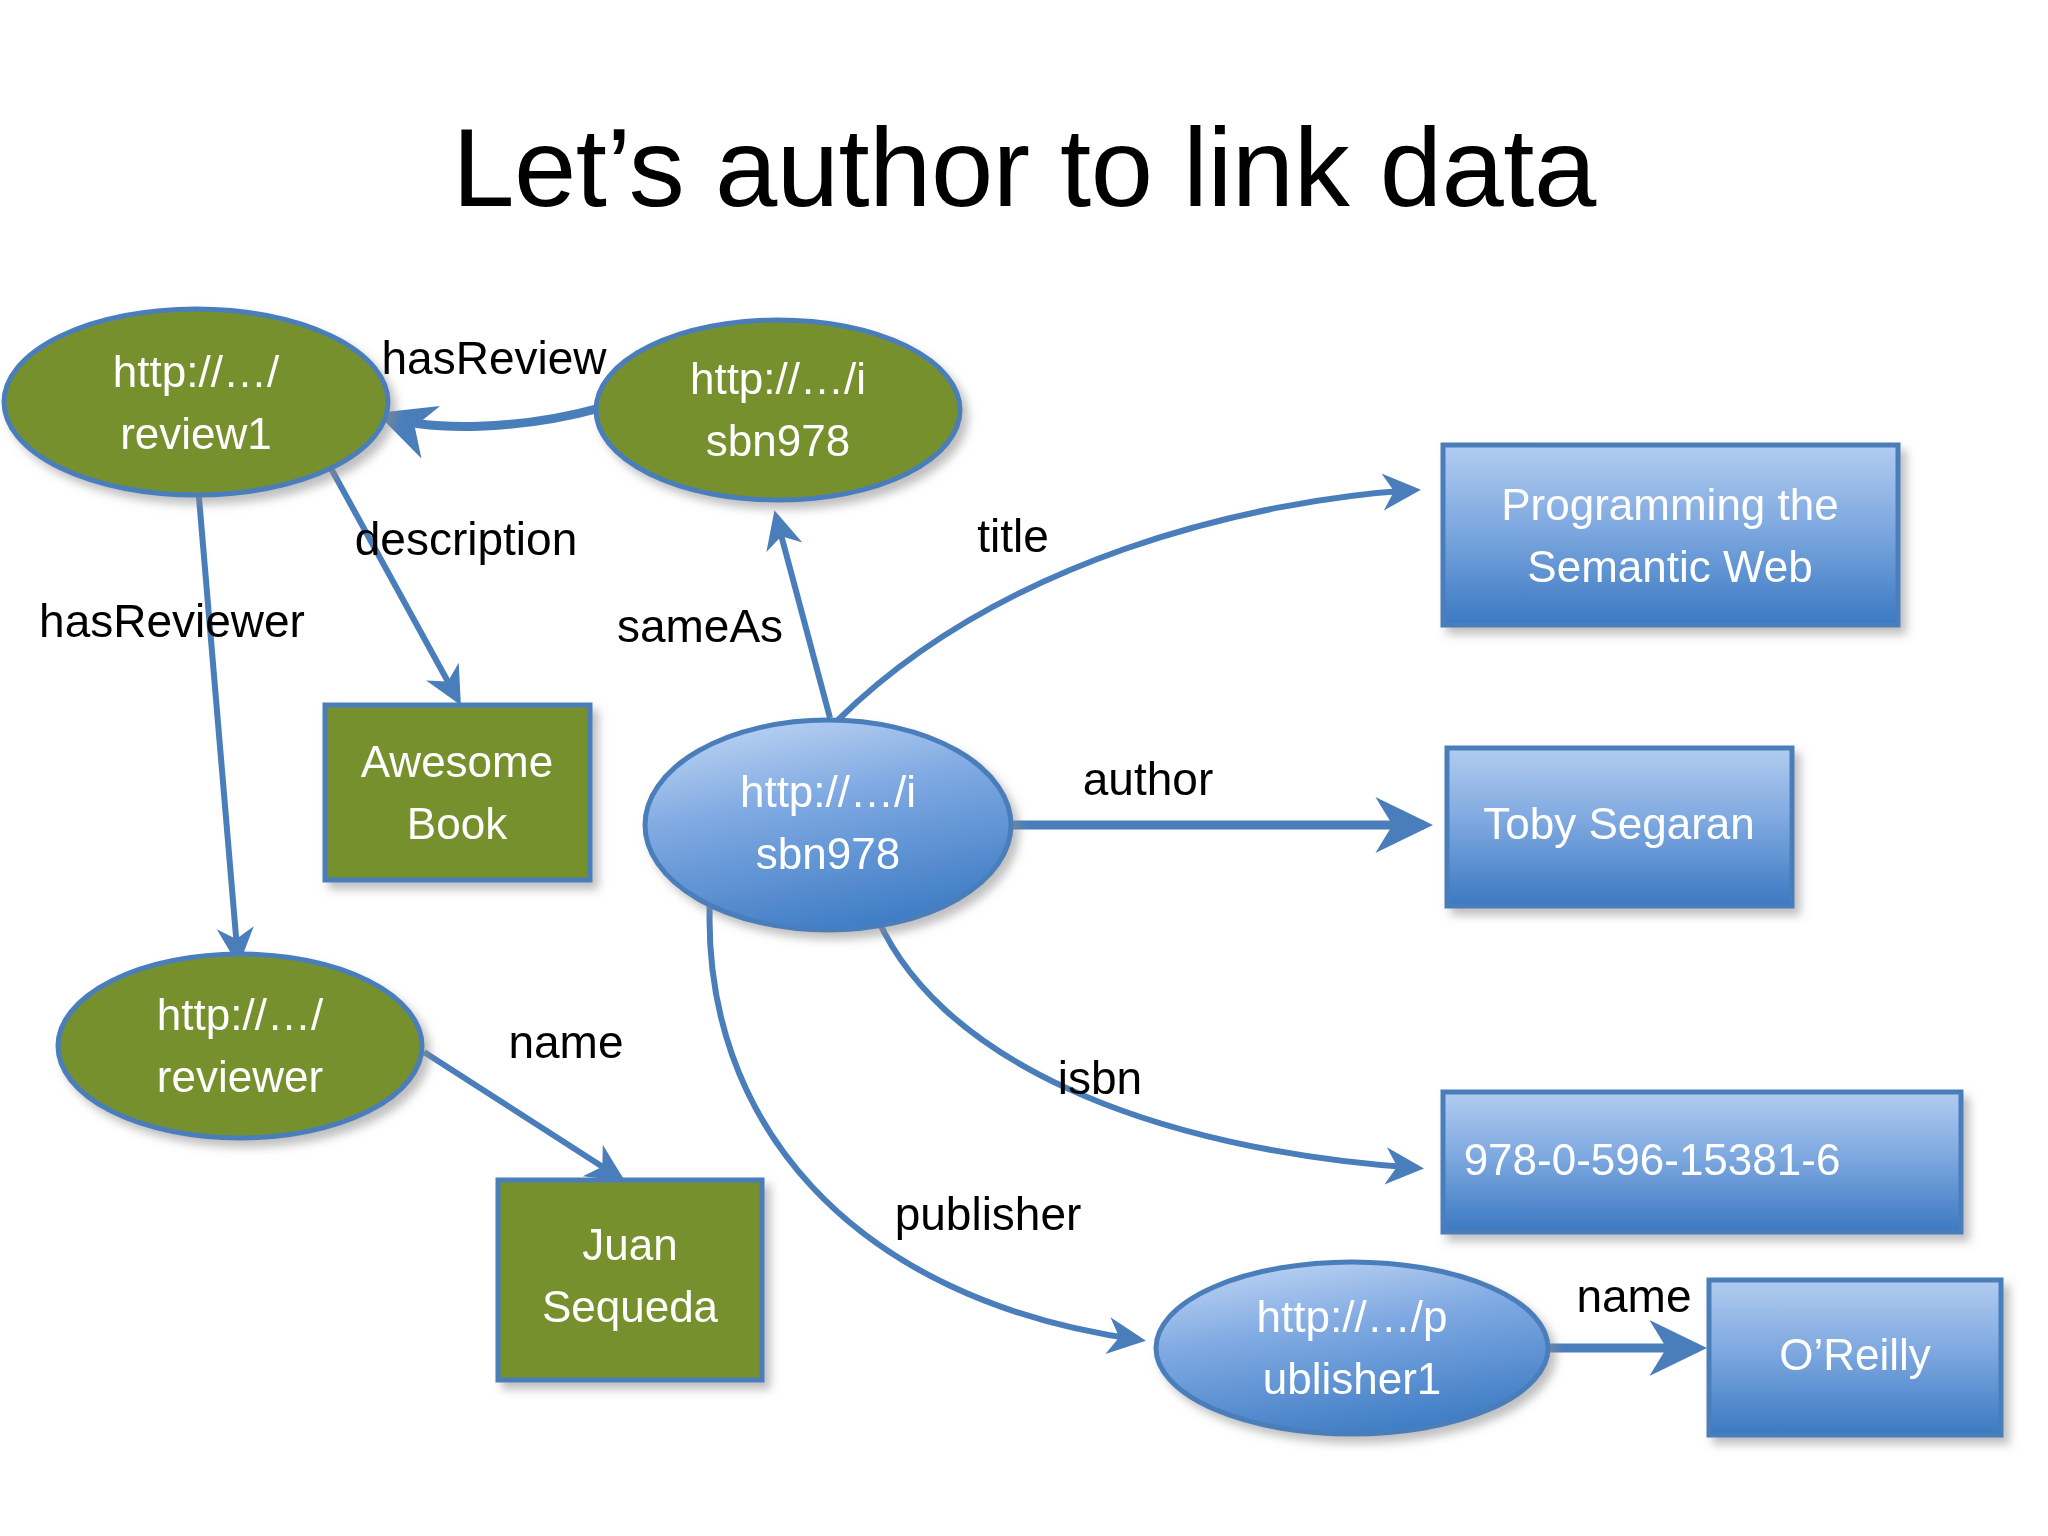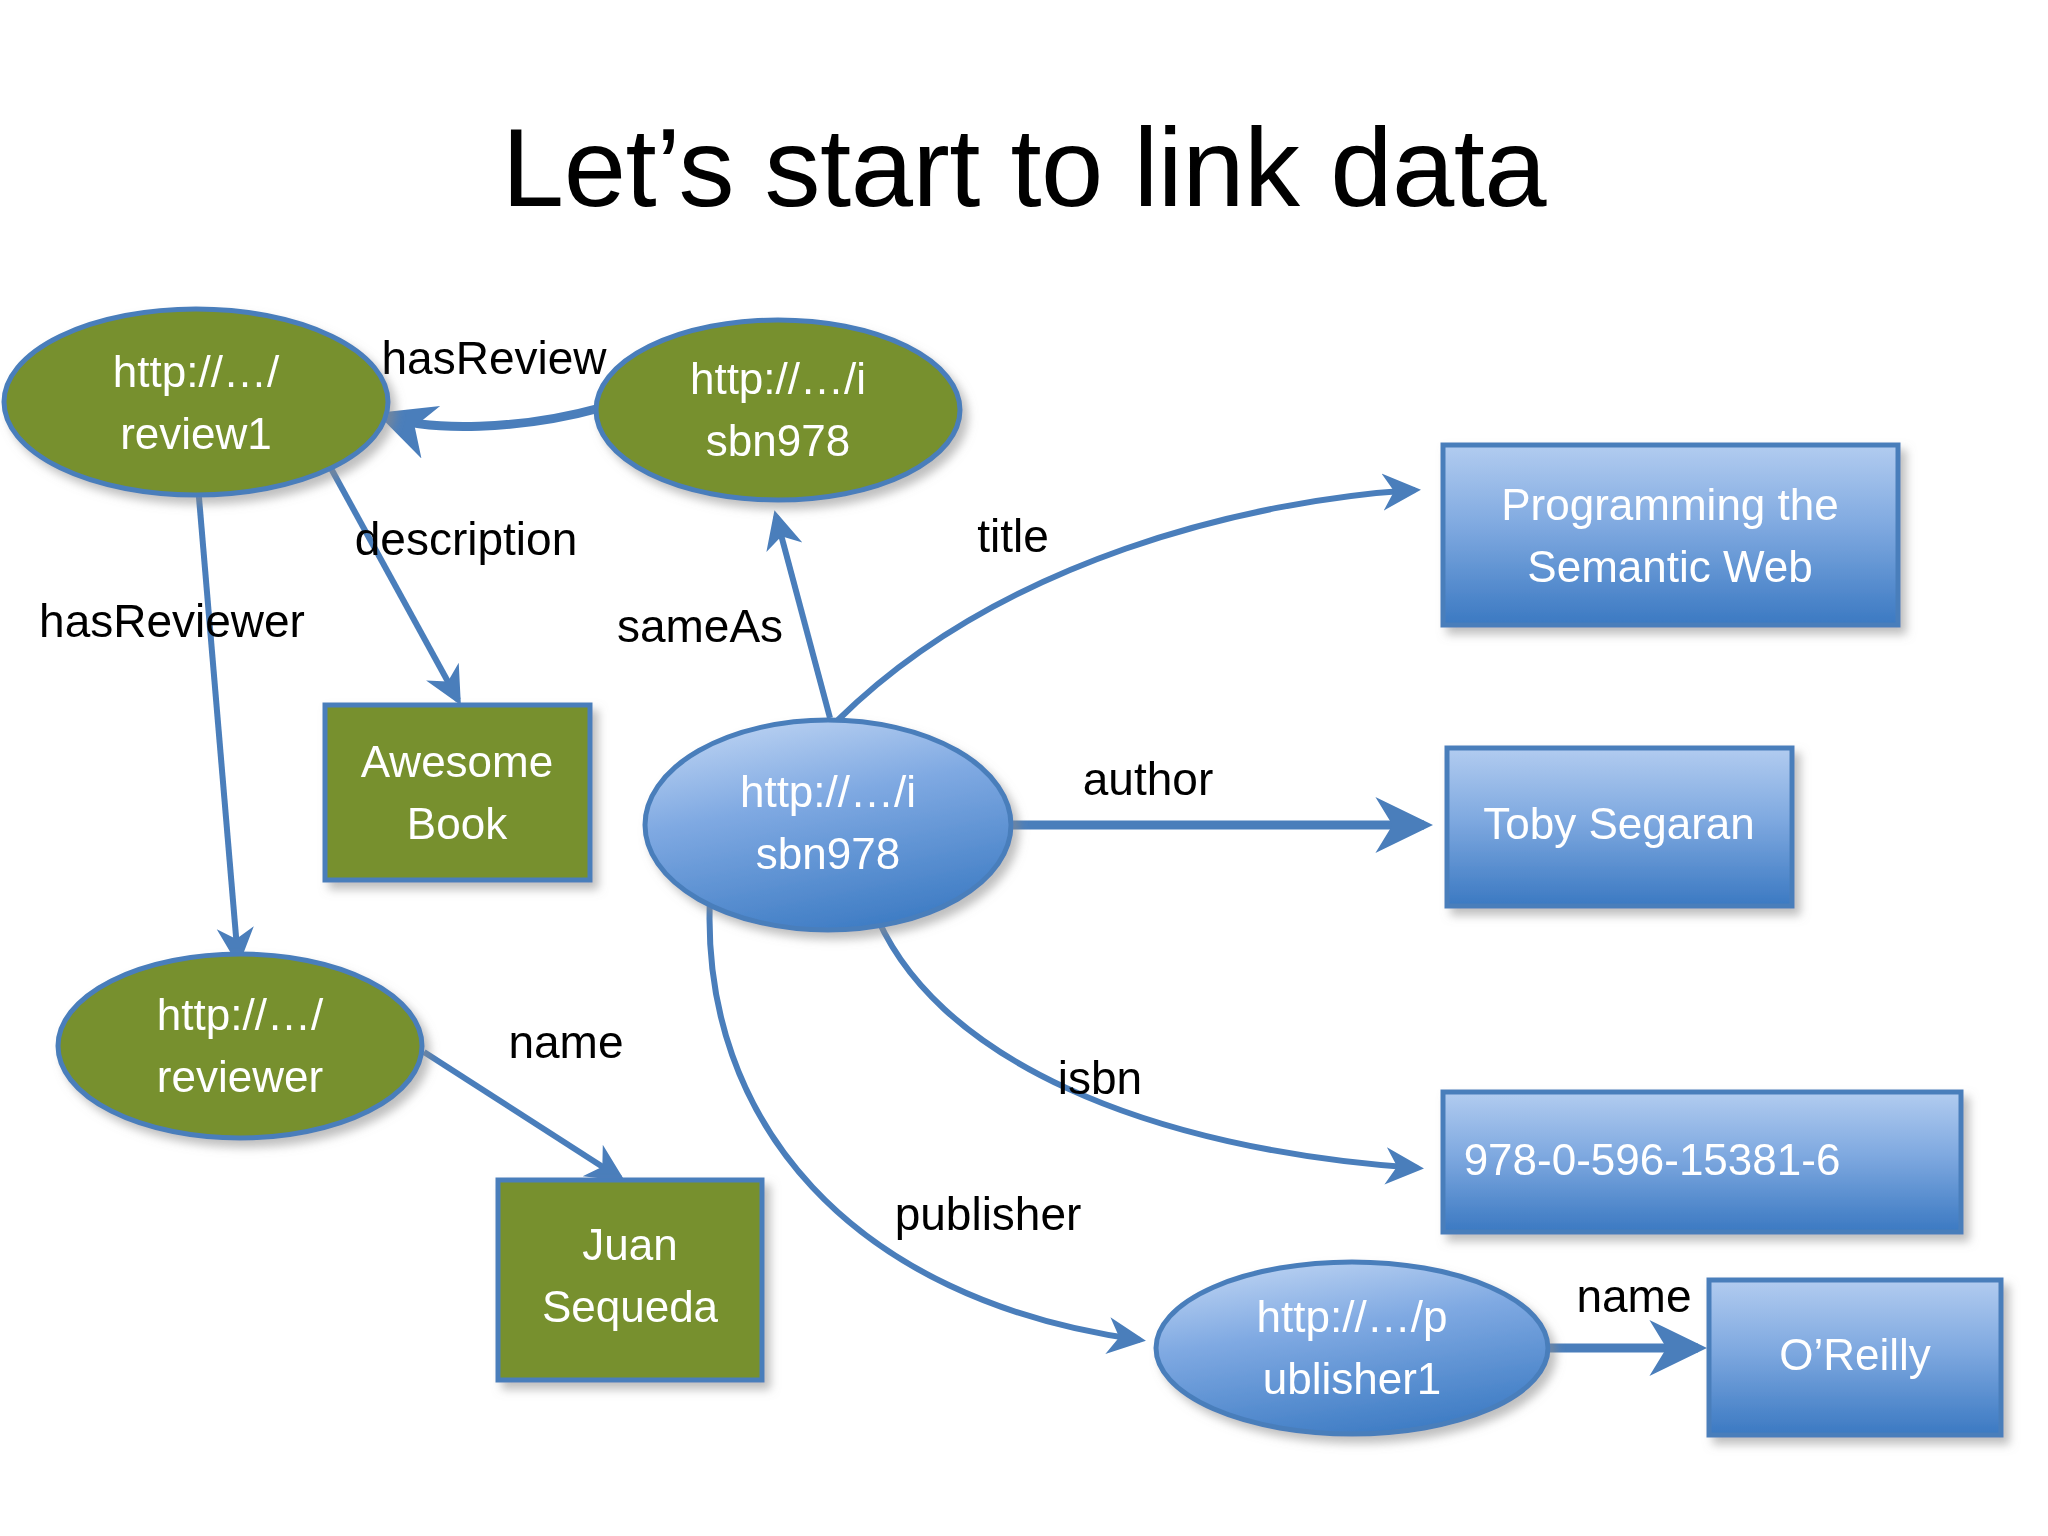--- a/index.html
+++ b/index.html
@@ -66,21 +66,21 @@
   .shape-stroke {
     stroke: #4A7EBB;
     stroke-width: 5;
   }
 </style>
 </head>
 <body>
 
 <div id="slide">
 
-  <div id="slide-title">Let’s start to link data</div>
+  <div id="slide-title">Let’s author to link data</div>
 
   <svg id="graph" viewBox="0 0 2048 1536">
     <defs>
       <linearGradient id="blueGrad" x1="0" y1="0" x2="0" y2="1">
         <stop offset="0%" stop-color="#B2CCF0"></stop>
         <stop offset="45%" stop-color="#7FA9E0"></stop>
         <stop offset="100%" stop-color="#3B79C2"></stop>
       </linearGradient>
       <linearGradient id="blueGradEll" x1="0.25" y1="0" x2="0.6" y2="1">
         <stop offset="0%" stop-color="#BBD2F2"></stop>

